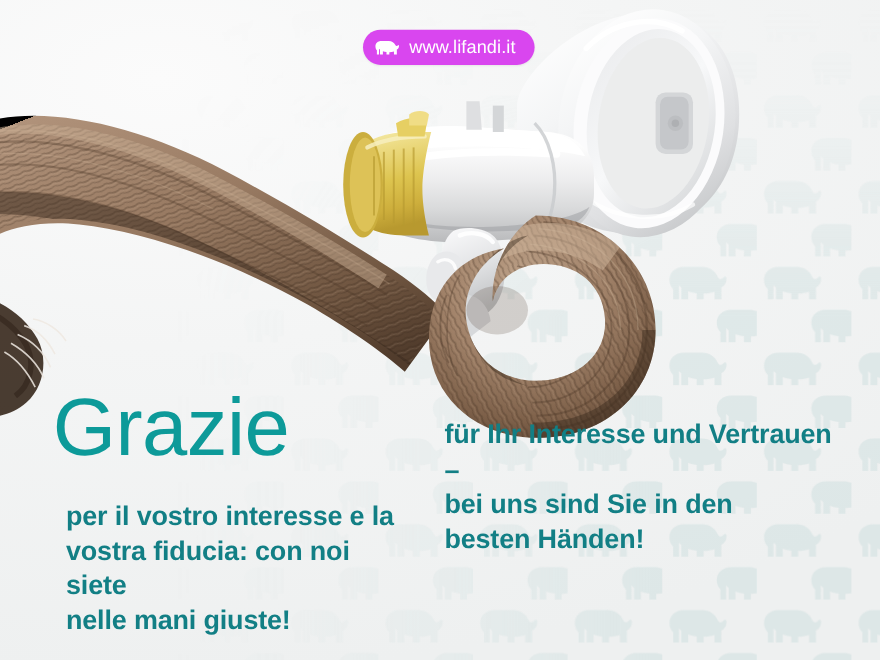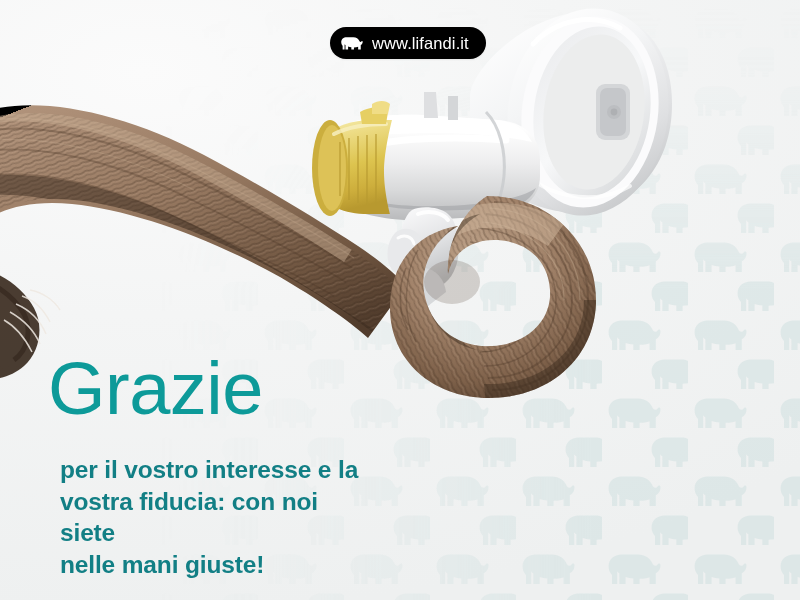--- a/index.html
+++ b/index.html
@@ -48,21 +48,21 @@
   .url-badge {
     position: absolute;
     left: 330px;
     top: 27px;
     height: 32px;
     padding: 0 17px 0 11px;
     display: flex;
     align-items: center;
     gap: 9px;
     border-radius: 16px;
-    background: #000000;
+    background: #d946ef;
     box-shadow: 0 1px 2px rgba(0,0,0,.07);
     z-index: 40;
     cursor: pointer;
   }
   .url-badge .badge-elephant { display: block; width: 22px; height: 17px; }
   .url-badge .badge-text {
     color: #ffffff;
     font-size: 16.5px;
     letter-spacing: .1px;
     white-space: nowrap;
@@ -388,16 +388,19 @@
   </div>
 
   <div class="copy">
     <div class="col col-it">
       <div class="headline">Grazie</div>
       <div class="body">per il vostro interesse e la
 vostra fiducia: con noi siete
 nelle mani giuste!</div>
     </div>
     <div class="col col-de">
+      <div class="body">für Ihr Interesse und Vertrauen –
+bei uns sind Sie in den
+besten Händen!</div>
     </div>
   </div>
 
 </div>
 
 </body></html>

